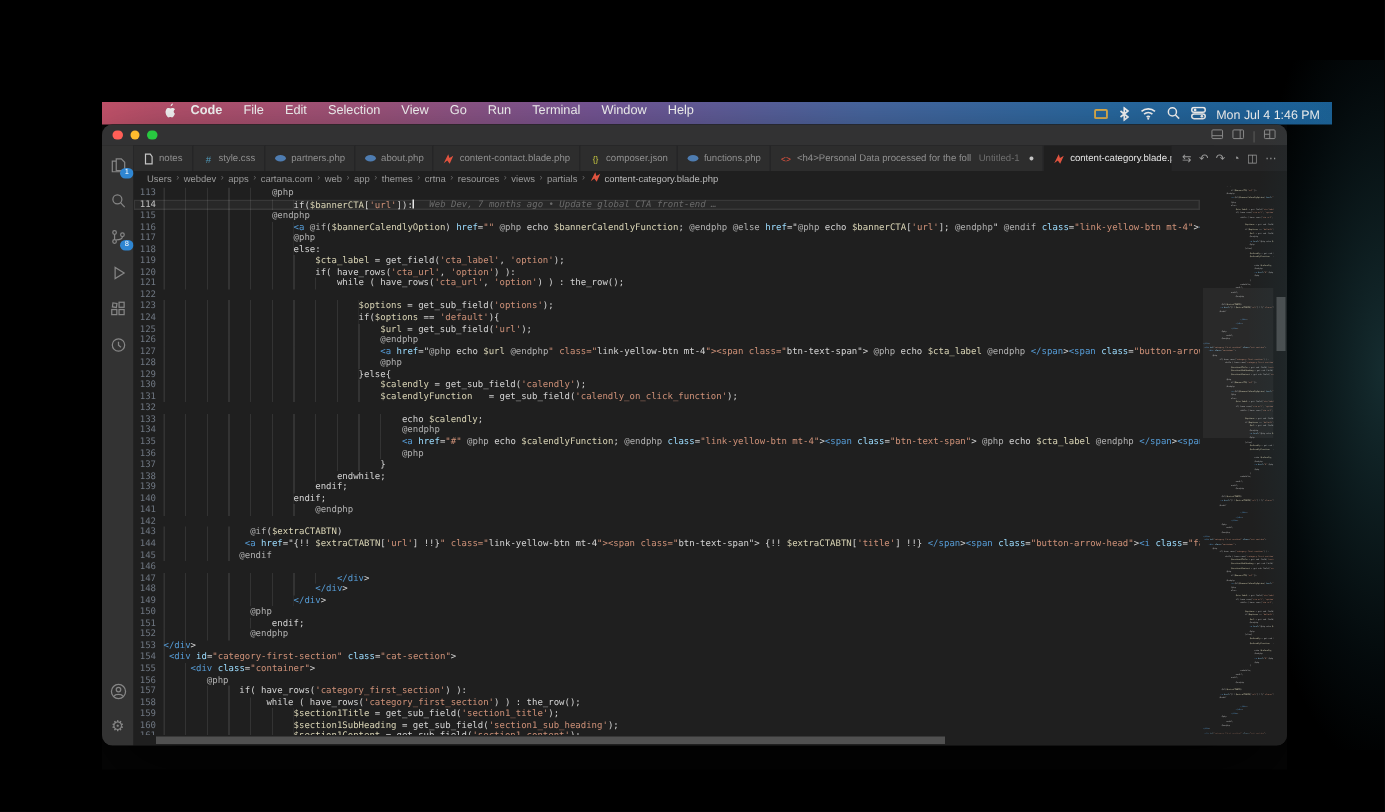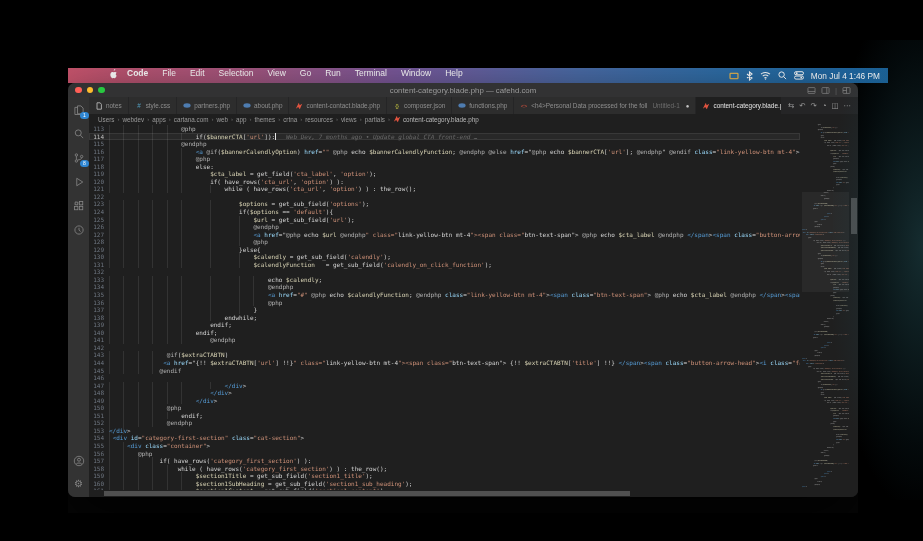--- a/index.html
+++ b/index.html
@@ -128,21 +128,20 @@
       </span>
     </div>
 
     <div class="vswindow">
       <div class="titlebar">
         <span class="lights">
           <span class="light l-close"></span>
           <span class="light l-min"></span>
           <span class="light l-zoom"></span>
         </span>
-        <span class="win-title">content-category.blade.php — cafehd.com</span>
         <span class="tb-actions">
           <span><svg width="9" height="9" viewBox="0 0 14 14">
                 <rect x="1.5" y="2.5" width="11" height="9" rx="1"></rect>
                 <line x1="1.5" y1="8.5" x2="12.5" y2="8.5"></line>
               </svg></span>
           <span><svg width="9" height="9" viewBox="0 0 14 14">
                 <rect x="1.5" y="2.5" width="11" height="9" rx="1"></rect>
                 <line x1="9" y1="2.5" x2="9" y2="11.5"></line>
               </svg></span>
           <span class="tb-sep">|</span>

